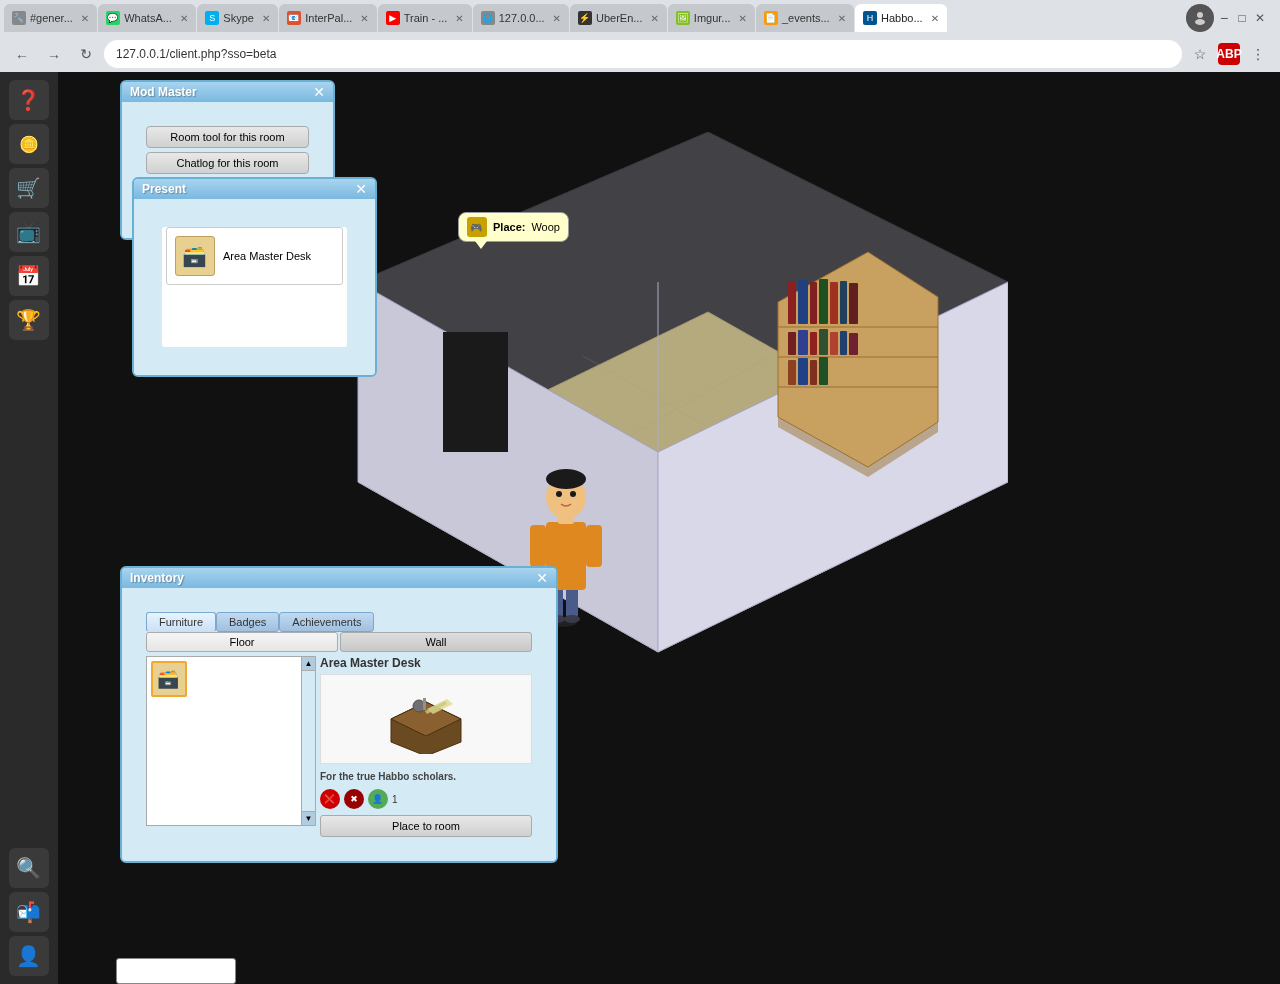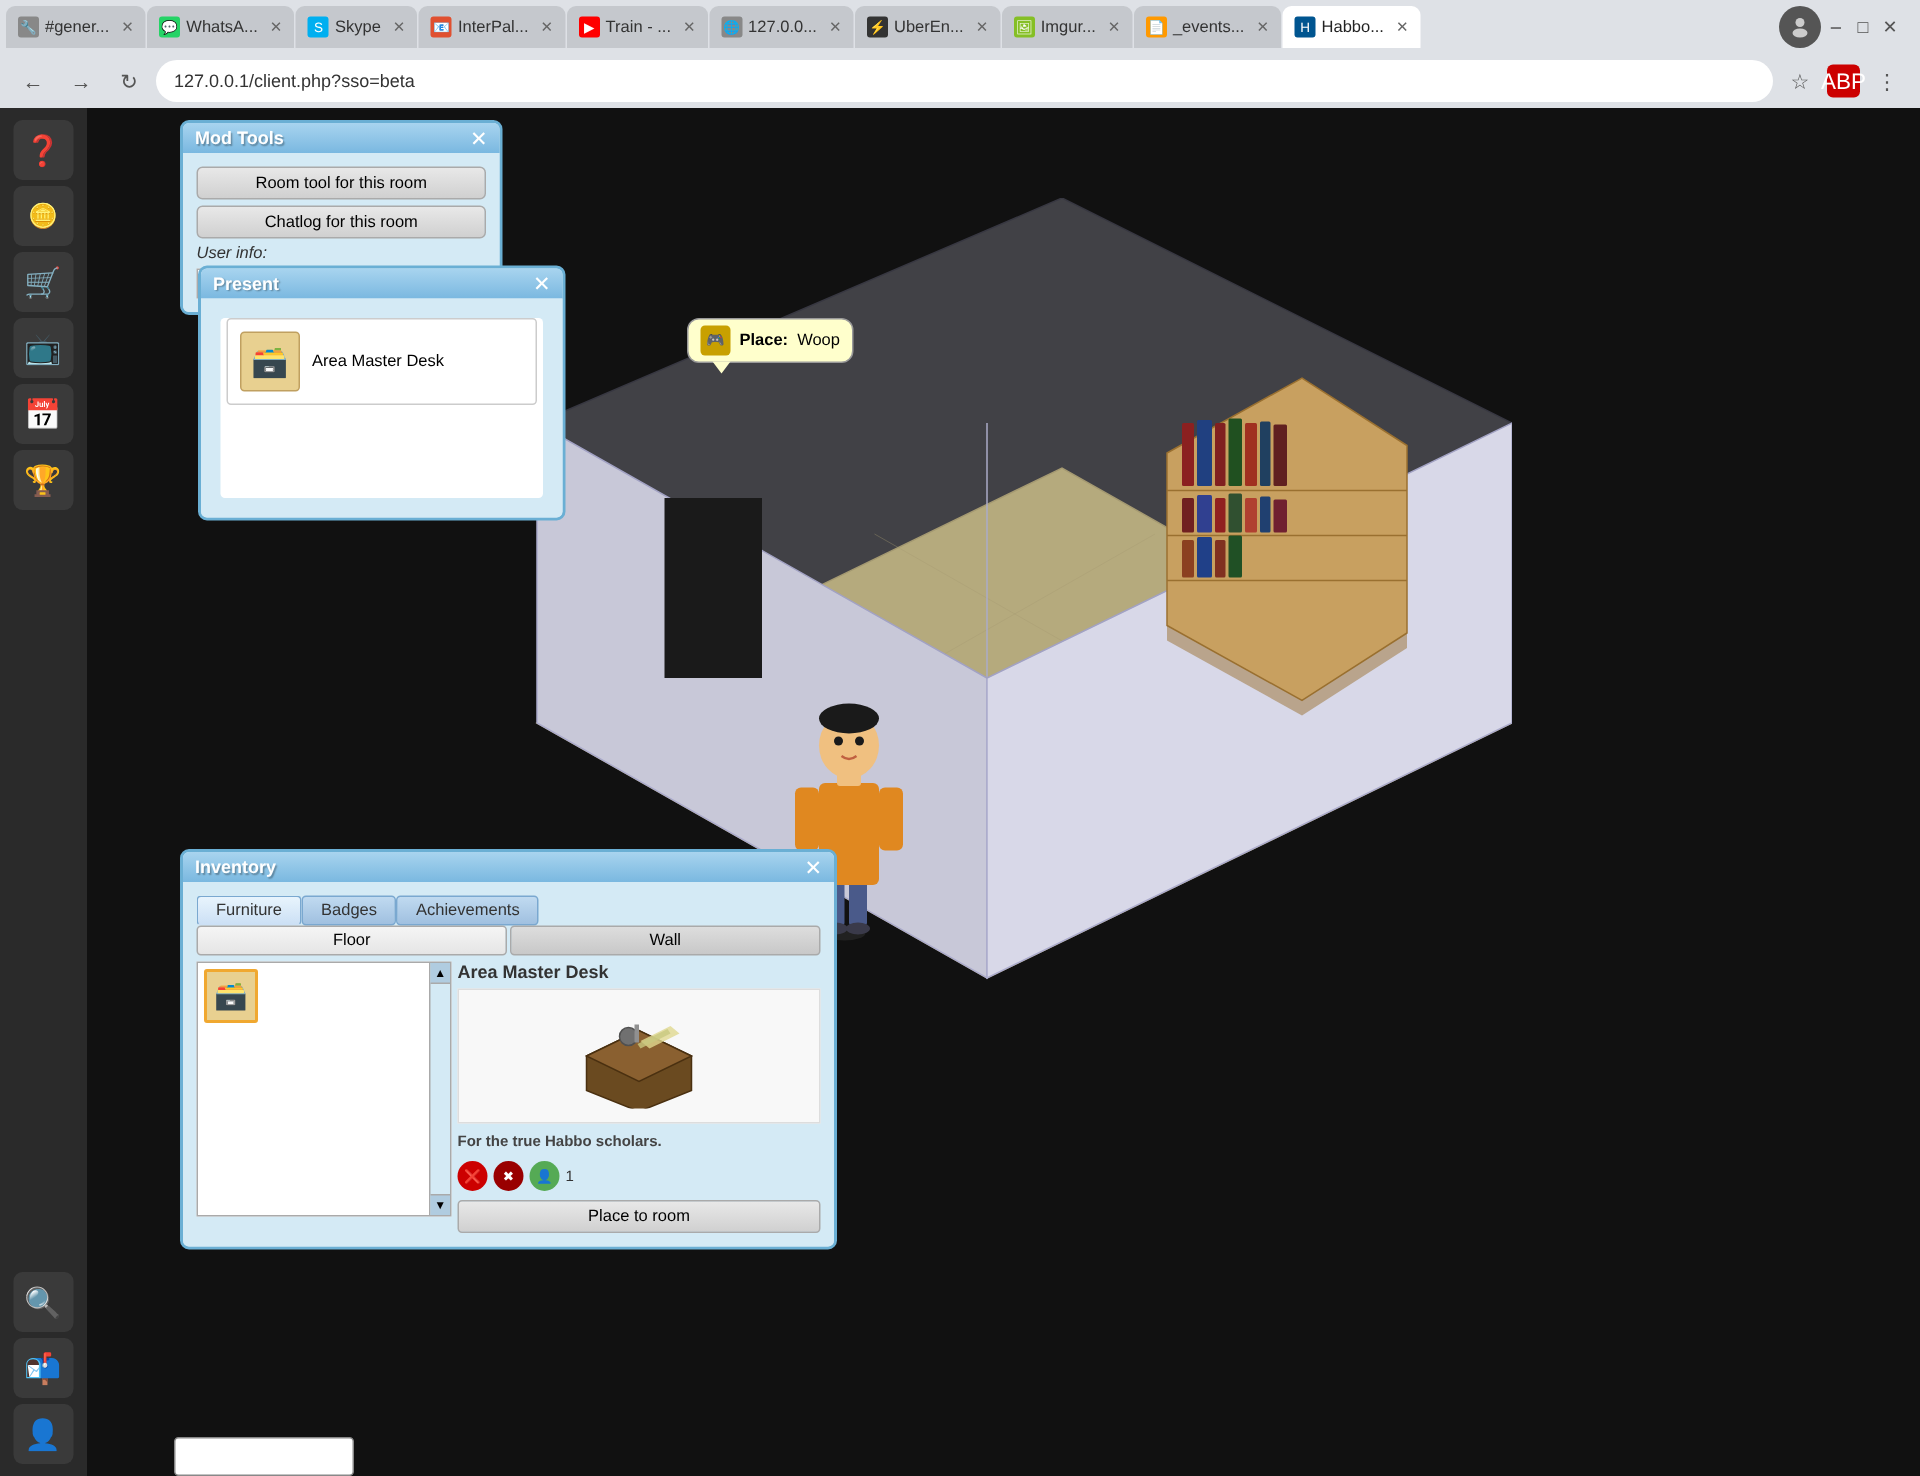--- a/index.html
+++ b/index.html
@@ -224,21 +224,21 @@
     }
     .panel-close {
       background: none;
       border: none;
       color: #fff;
       font-size: 14px;
       cursor: pointer;
       line-height: 1;
     }
     .panel-content {
-      padding: 9px;
+      padding: 24px;
       background: #d4eaf5;
       border-radius: 0 0 4px 4px;
     }
 
     
     .mod-tools-panel {
       top: 8px;
       left: 0px;
       width: 215px;
     }
@@ -500,22 +500,22 @@
 
     
     .abp-badge {
       width: 22px;
       height: 22px;
       background: #c00;
       border-radius: 4px;
       display: flex;
       align-items: center;
       justify-content: center;
-      font-size: 15px;
-      font-weight: normal;
+      font-size: 12px;
+      font-weight: bold;
       color: white;
     }
     .win-ctrl {
       width: 16px;
       height: 16px;
       border-radius: 50%;
       display: flex;
       align-items: center;
       justify-content: center;
       font-size: 10px;
@@ -700,21 +700,21 @@
 
         <ellipse cx="301" cy="362" rx="3" ry="3" fill="#1a1a1a"></ellipse>
         <ellipse cx="315" cy="362" rx="3" ry="3" fill="#1a1a1a"></ellipse>
 
         <path d="M303 372 Q308 376 313 372" stroke="#c06040" stroke-width="1.5" fill="none"></path>
       </svg>
     </div>
 
     <div class="panel mod-tools-panel" style="left:62px; top:8px;">
       <div class="panel-header">
-        <span>Mod Tools</span>
+        <span>Mod Master</span>
         <button class="panel-close">✕</button>
       </div>
       <div class="panel-content">
         <button class="mod-btn">Room tool for this room</button>
         <button class="mod-btn">Chatlog for this room</button>
         <div class="user-info-label">User info:</div>
         <input class="user-info-input" type="text" style="">
       </div>
     </div>
 

